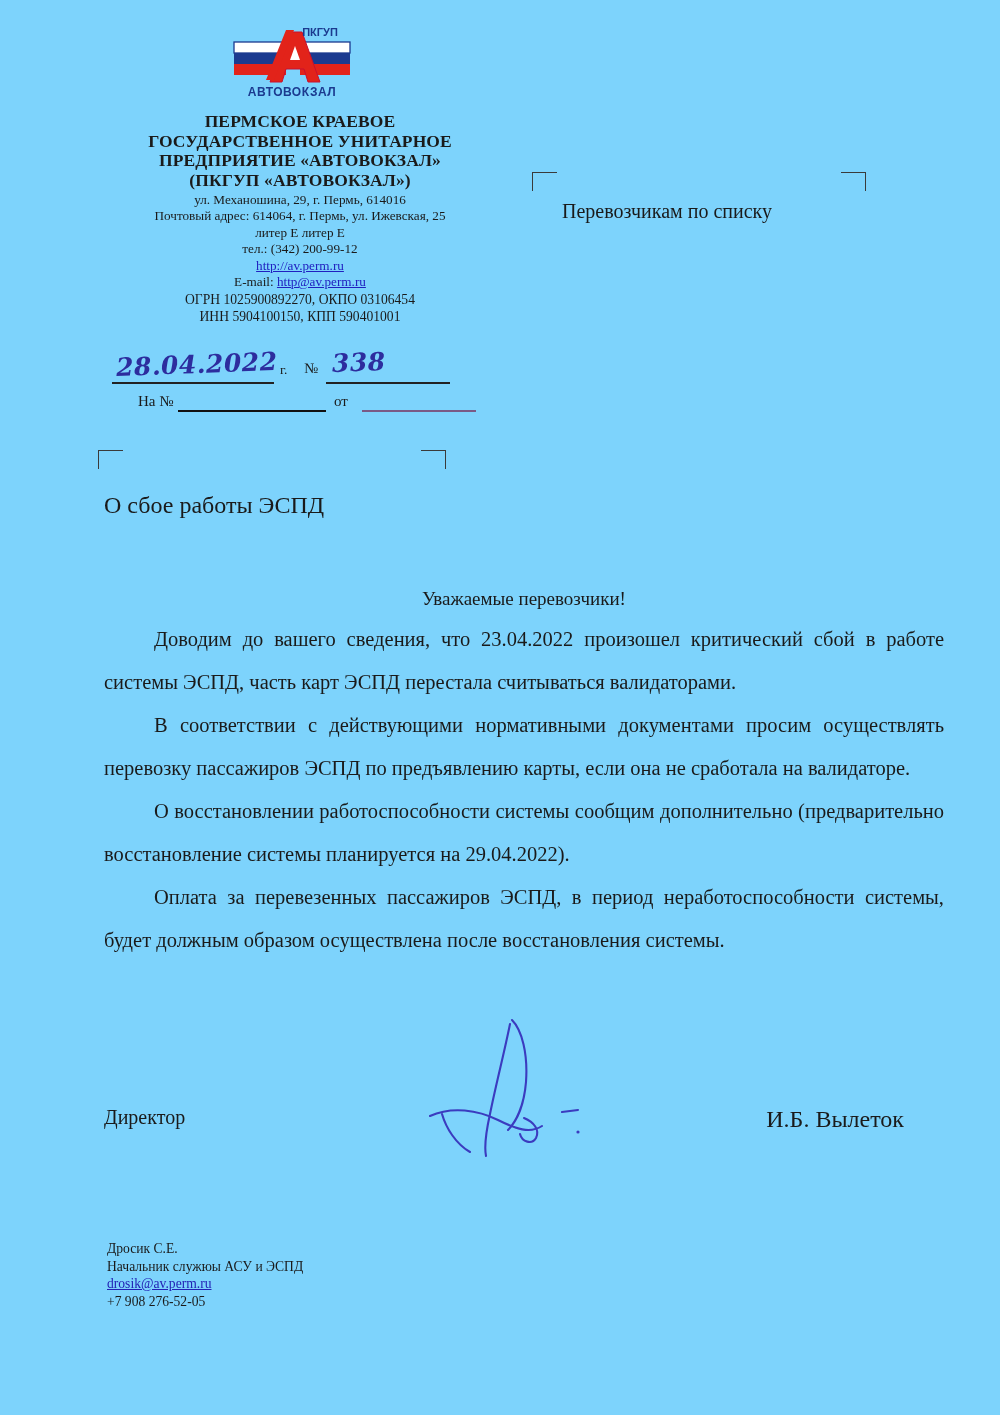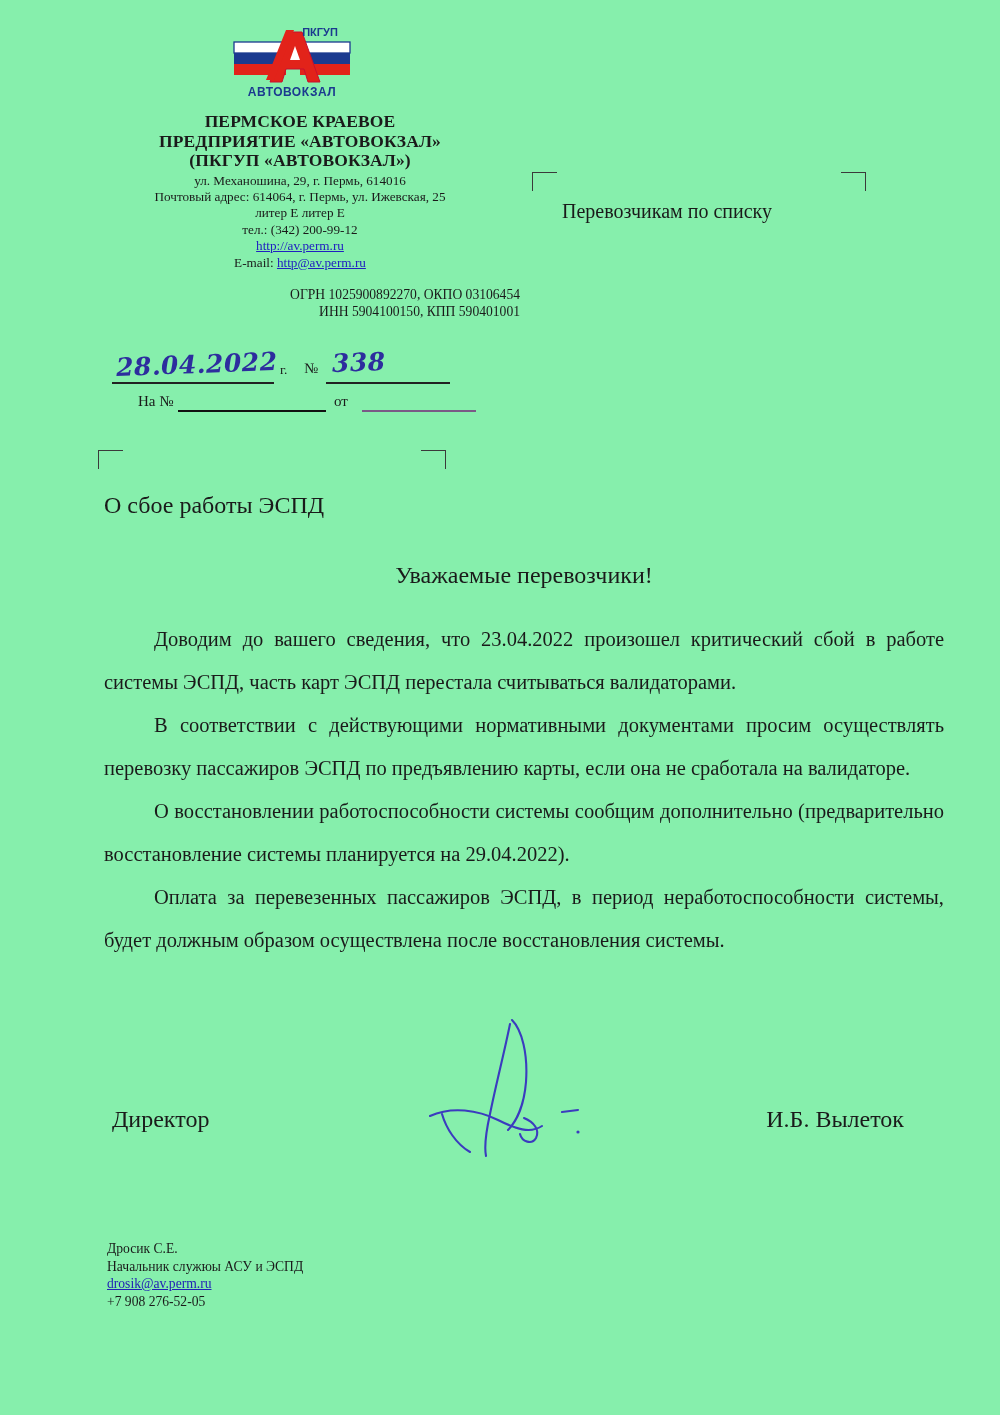--- a/index.html
+++ b/index.html
@@ -4,21 +4,21 @@
 <style>
   html, body {
     margin: 0;
     padding: 0;
     background: #ffffff;
   }
   .page {
     position: relative;
     width: 1000px;
     height: 1415px;
-    background: #86efac;
+    background: #7dd3fc;
     font-family: "Liberation Serif", "DejaVu Serif", serif;
     color: #1a1a1a;
     overflow: hidden;
   }
 
   
   .logo-wrap {
     position: absolute;
     left: 228px;
     top: 24px;
@@ -48,22 +48,21 @@
     margin-top: 2px;
   }
   .addr .small-line { display: block; }
   .link {
     color: #2020c0;
     text-decoration: underline;
   }
   .reg {
     font-size: 13.6px;
     line-height: 16.6px;
-    margin-top: 16px;
-    text-align: right;
+    margin-top: 2px;
   }
 
   
   .datenum {
     position: absolute;
     left: 112px;
     top: 352px;
     width: 340px;
     height: 64px;
   }
@@ -123,46 +122,46 @@
     left: 104px;
     top: 492px;
     font-size: 24px;
     white-space: nowrap;
   }
 
   
   .salutation {
     position: absolute;
     left: 104px;
-    top: 562px;
+    top: 588px;
     width: 840px;
     text-align: center;
-    font-size: 24px;
+    font-size: 19px;
   }
   .body-text {
     position: absolute;
     left: 104px;
     top: 618px;
     width: 840px;
     font-size: 20.5px;
     line-height: 43px;
     text-align: justify;
     text-justify: inter-word;
   }
   .body-text p {
     margin: 0 0 0 0;
     text-indent: 50px;
   }
 
   
   .sig-title {
     position: absolute;
-    left: 112px;
+    left: 104px;
     top: 1106px;
-    font-size: 24px;
+    font-size: 20px;
   }
   .sig-name {
     position: absolute;
     right: 96px;
     top: 1106px;
     font-size: 24px;
     white-space: nowrap;
   }
   .sig-mark {
     position: absolute;
@@ -207,20 +206,21 @@
 
       <text x="92" y="12" font-family="Liberation Sans, sans-serif" font-size="11" font-weight="bold" fill="#1b3a8f" text-anchor="middle">ПКГУП</text>
 
       <text x="64" y="72" font-family="Liberation Sans, sans-serif" font-size="12" font-weight="bold" fill="#1b3a8f" text-anchor="middle" letter-spacing="0.5">АВТОВОКЗАЛ</text>
     </svg>
   </div>
 
   <div class="letterhead">
     <div class="org-name">
       <div>ПЕРМСКОЕ КРАЕВОЕ</div>
+      <div>ГОСУДАРСТВЕННОЕ УНИТАРНОЕ</div>
       <div>ПРЕДПРИЯТИЕ «АВТОВОКЗАЛ»</div>
       <div>(ПКГУП «АВТОВОКЗАЛ»)</div>
     </div>
     <div class="addr">
       <span class="small-line">ул. Механошина, 29, г. Пермь, 614016</span>
       <span class="small-line">Почтовый адрес: 614064, г. Пермь, ул. Ижевская, 25</span>
       <span class="small-line">литер Е литер Е</span>
       <span class="small-line">тел.: (342) 200-99-12</span>
       <span class="small-line"><a class="link" href="#">http://av.perm.ru</a></span>
       <span class="small-line"><span>E-mail: </span><a class="link" href="#">http@av.perm.ru</a></span>

